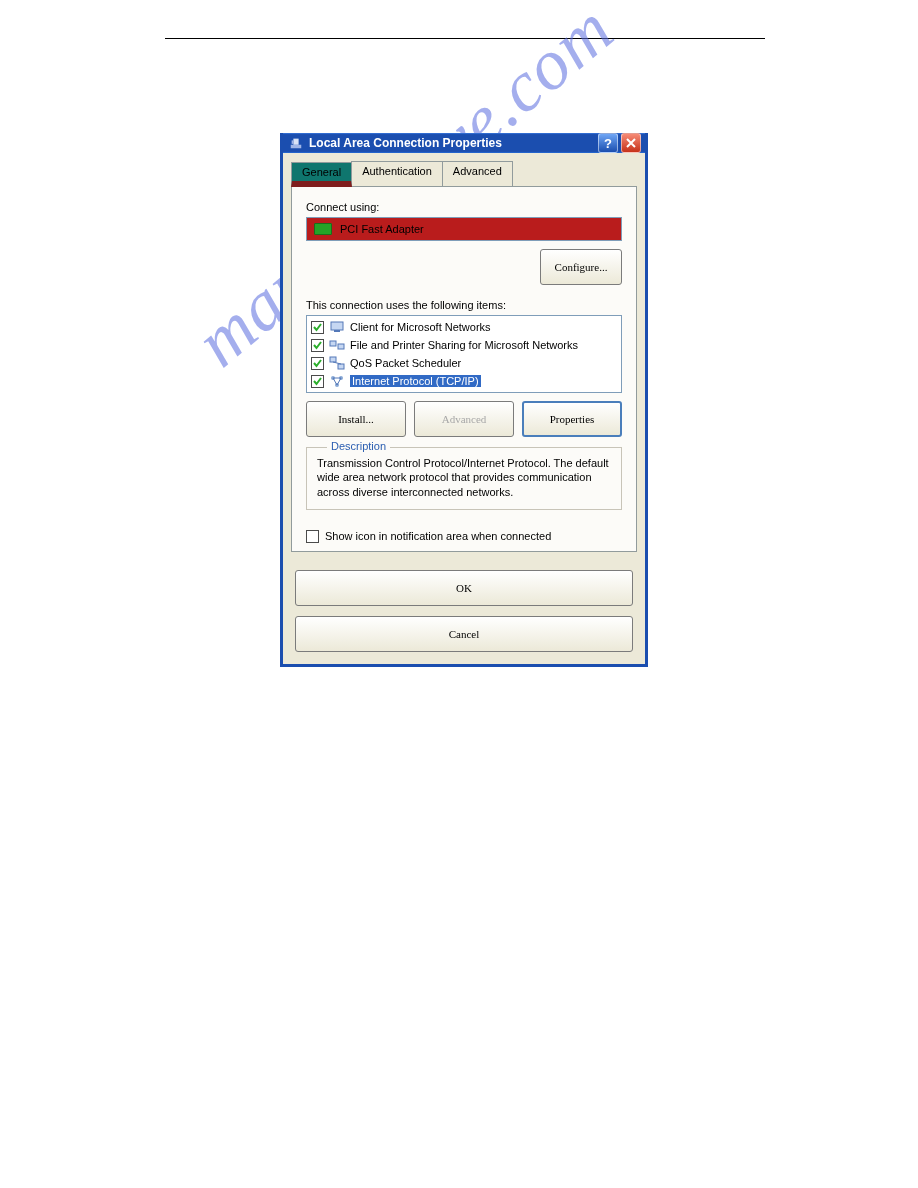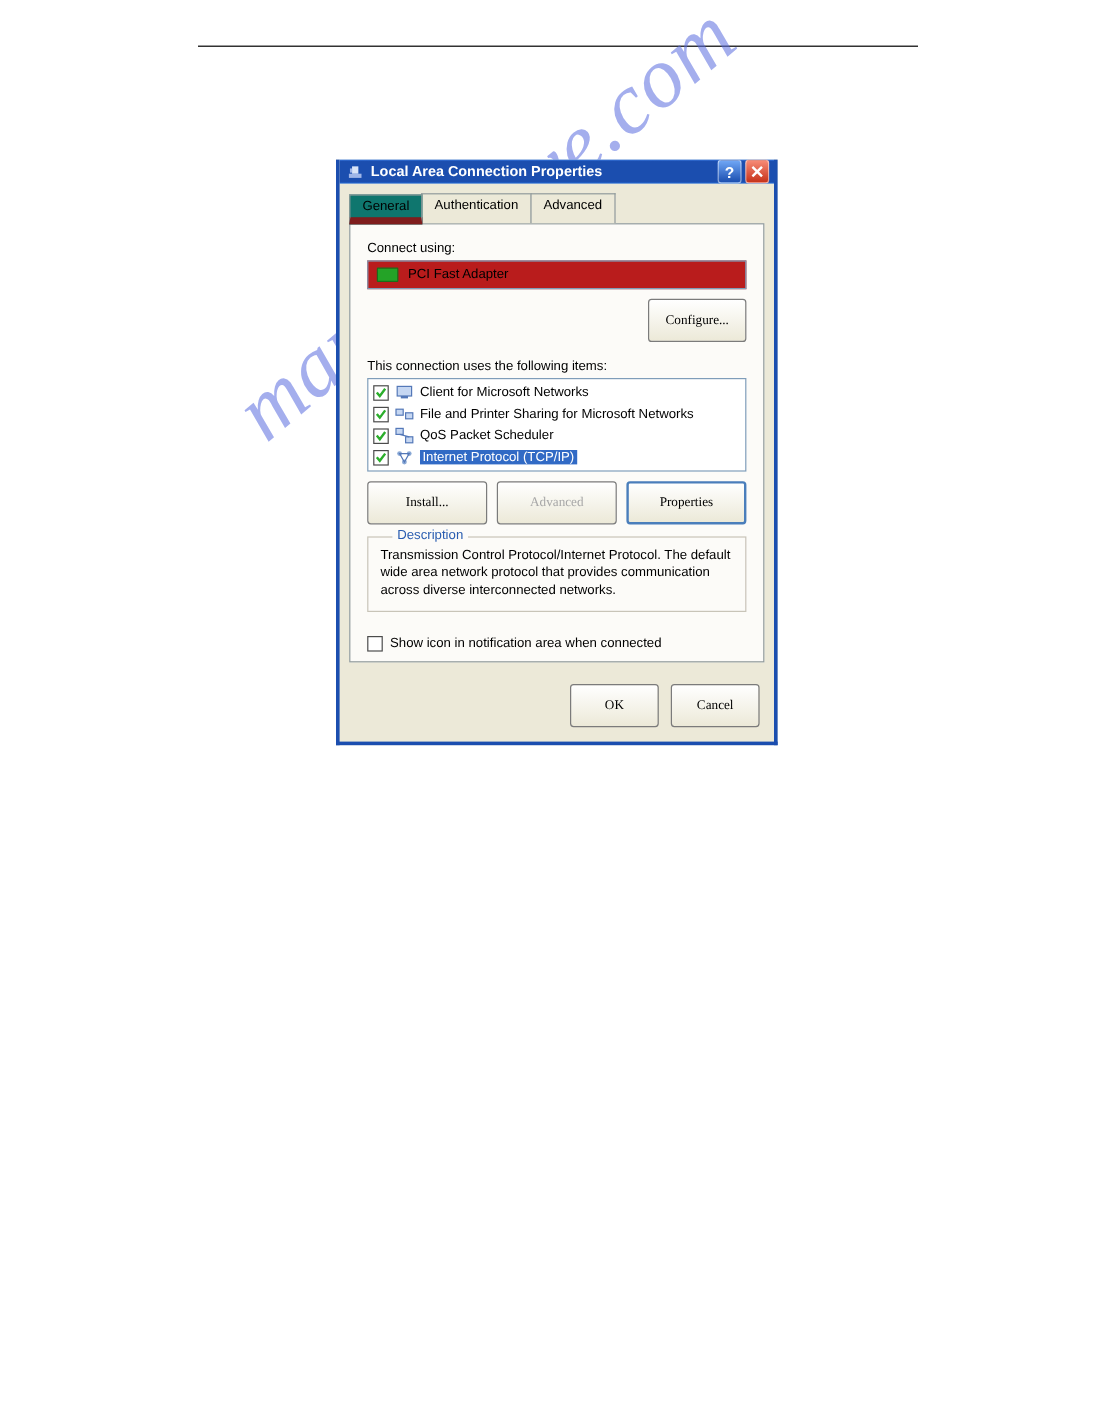--- a/index.html
+++ b/index.html
@@ -99,20 +99,21 @@
     .legend {
       position: absolute; top: -8px; left: 20px;
       background: #fcfbf8; padding: 0 4px; color: #2a5db0;
     }
     .desc-text { font-size: 11px; line-height: 1.3;}
     .chkrow { display: flex; align-items: center; gap: 6px; margin-top: 20px;}
     .chkrow .chk { width: 13px; height: 13px; border: 1px solid #4b4b4b; background: #fff;}
     .footer {
       display: flex; justify-content: flex-end; gap: 10px;
       padding: 10px 12px 12px 12px;
+      flex-direction: column;
     }
   </style>
 </head>
 <body>
 
 <hr class="page-hr">
 
 <div class="watermark">manualshive.com</div>
 
 <div class="window">

